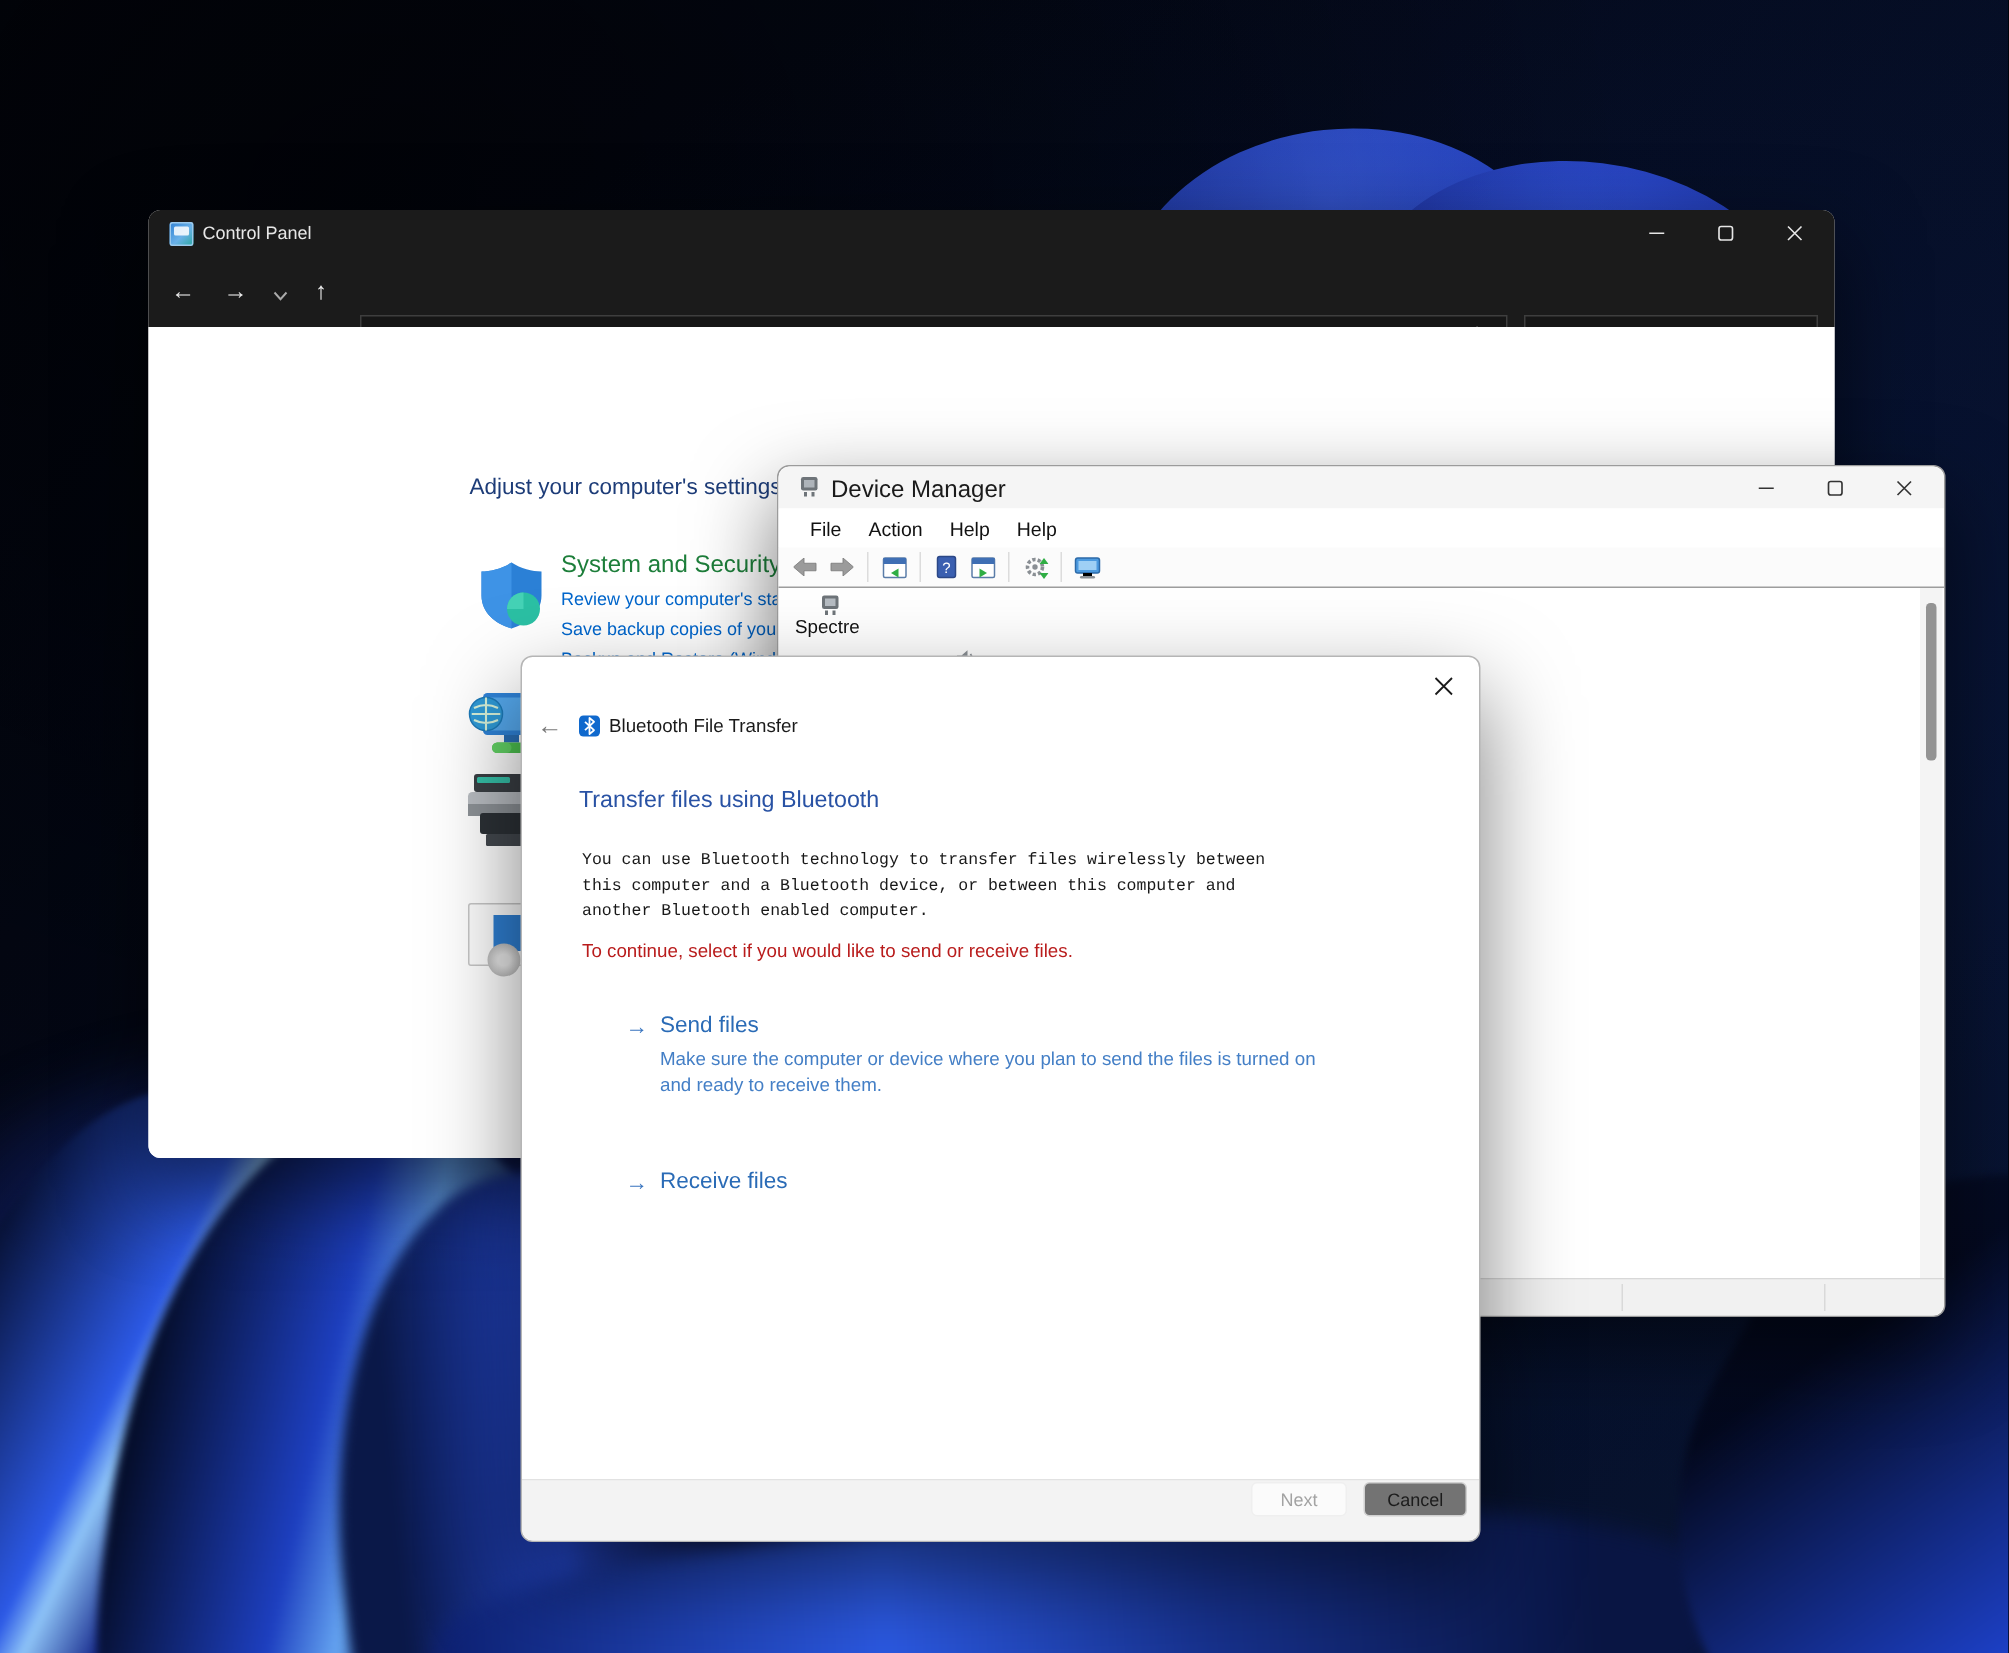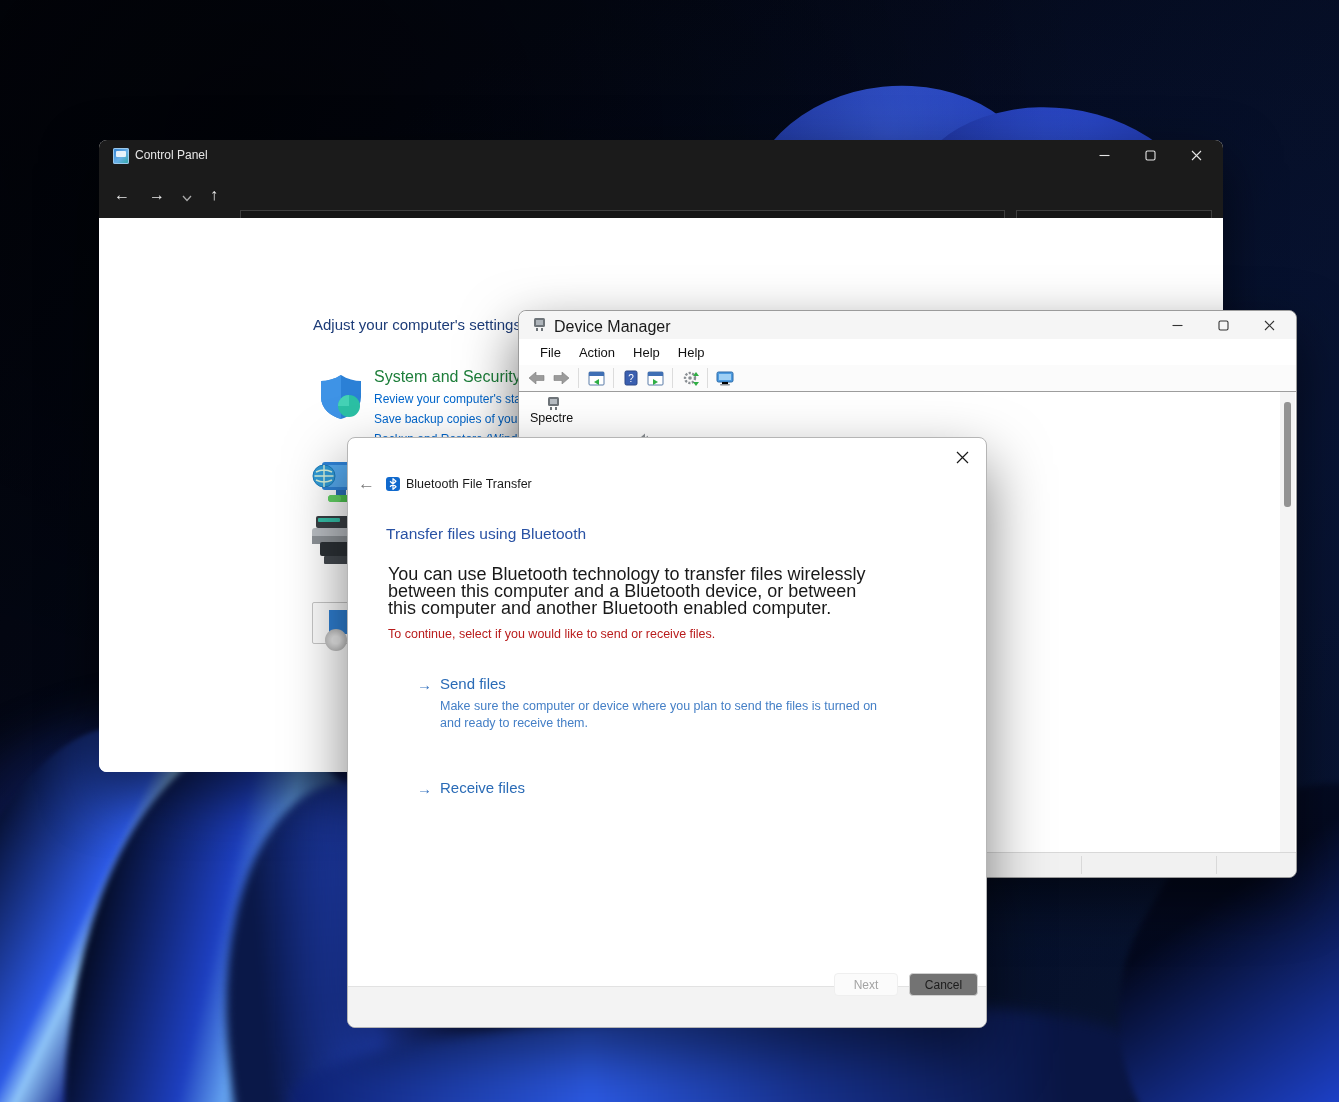--- a/index.html
+++ b/index.html
@@ -96,30 +96,30 @@
   .dm-thumb{position:absolute;left:4px;top:10px;width:7px;height:105px;background:#939393;border-radius:3px;}
   .dm-status{position:absolute;left:0;bottom:0;right:0;height:24px;background:#f1f1f1;border-top:1px solid #d8d8d8;border-radius:0 0 8px 8px;}
   .st-sep{position:absolute;top:3px;bottom:3px;width:1px;background:#d9d9d9;}
   
   .bt{left:347px;top:437px;width:640px;height:591px;background:#fff;z-index:3;border:1px solid #b5b5b5;box-sizing:border-box;border-radius:8px;box-shadow:0 26px 60px rgba(0,0,0,.5);}
   .bt-close{position:absolute;right:8px;top:6px;width:32px;height:26px;display:flex;align-items:center;justify-content:center;}
   .bt-back{position:absolute;left:10px;top:36px;font-size:17px;color:#7a7a7a;cursor:pointer;}
   .bt-ico{position:absolute;left:38px;top:39px;width:14px;height:14px;border-radius:3px;background:#1069cd;}
   .bt-title{position:absolute;left:58px;top:39px;font-size:12.5px;color:#1a1a1a;}
   .bt-h1{position:absolute;left:38px;top:87px;font-size:15.5px;color:#2952a4;}
-  .bt-p1{position:absolute;left:40px;top:128px;width:482px;font-size:18px;line-height:17px;color:#191919;}
+  .bt-p1{position:absolute;left:40px;top:128px;width:482px;font-size:11px;line-height:17px;color:#191919;font-family:Liberation Mono, monospace;}
   .bt-p2{position:absolute;left:40px;top:189px;width:482px;font-size:12.5px;color:#b91c1c;}
   .cmdlink{position:absolute;left:69px;width:560px;cursor:pointer;}
   .cmd-send{top:237px;}
   .cmd-recv{top:341px;}
   .cmd-arrow{position:absolute;left:0;top:1px;font-size:15px;color:#3b76c0;}
   .cmd-label{margin-left:23px;font-size:15px;color:#2a6bb6;}
   .cmd-desc{margin:5px 0 0 23px;width:448px;font-size:12.5px;line-height:17px;color:#447fc6;}
   .bt-footer{position:absolute;left:0;right:0;bottom:0;height:40px;background:#f3f3f3;border-top:1px solid #e2e2e2;border-radius:0 0 8px 8px;}
-  .btn{position:absolute;top:535px;height:23px;border-radius:4px;font-size:12px;font-family:inherit;cursor:pointer;}
+  .btn{position:absolute;top:550px;height:23px;border-radius:4px;font-size:12px;font-family:inherit;cursor:pointer;}
   .btn-next{left:486px;width:64px;background:#fbfbfb;border:1px solid #efefef;color:#a3a3a3;}
   .btn-cancel{left:561px;width:69px;background:#737373;border:1px solid #d0d0d0;color:#1c1c1c;}
 </style>
 </head>
 <body>
 
 <div class="stage">
 
   <div class="wp wp-bloomglow"></div>
   <div class="wp wp-petal1"></div>

